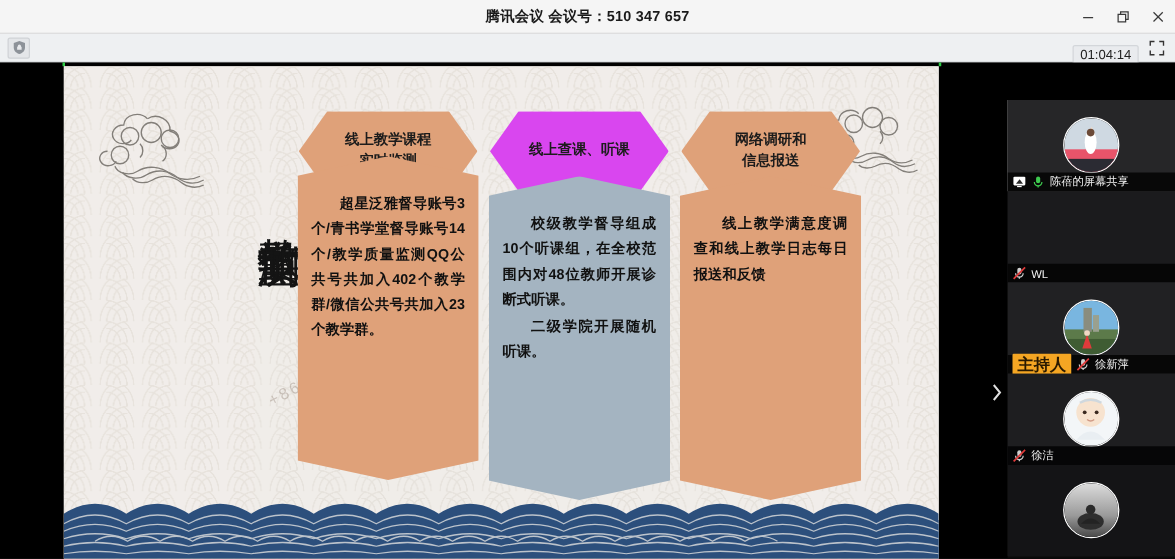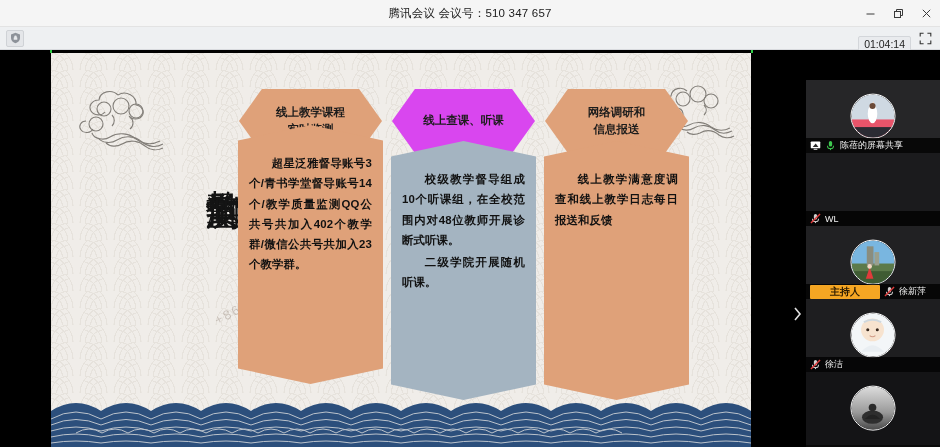--- a/index.html
+++ b/index.html
@@ -11,21 +11,21 @@
   }
   #app { position:relative; width:940px; height:447px; background:#000; }
 
   
   .titlebar {
     position:absolute; left:0; top:0; width:940px; height:27px;
     background:#f5f5f5; border-bottom:1px solid #e3e3e3;
     display:flex; align-items:center; justify-content:center;
   }
   .titlebar-text {
-    font-size:11.5px; color:#1a1a1a; letter-spacing:.2px; white-space:nowrap;
+    font-size:11.5px; color:#1a1a1a; letter-spacing:.2px; white-space:nowrap;font-weight:bold;
   }
   .win-controls {
     position:absolute; right:0; top:0; height:27px; display:flex; align-items:center;
   }
   .win-btn {
     width:28px; height:27px; display:flex; align-items:center; justify-content:center;
     color:#444; font-size:11px; cursor:default;
   }
   .win-btn svg { display:block; }
 
@@ -149,22 +149,22 @@
     width:45px; height:45px; border-radius:50%; overflow:hidden;
     border:1.5px solid #ffffff;
   }
   .av-inner { width:100%; height:100%; }
   .namebar {
     position:absolute; left:0; bottom:0; width:134px; height:15px;
     background:rgba(0,0,0,.78);
     display:flex; align-items:center; gap:4px; padding:0 4px;
   }
   .host-badge {
-    background:#f5a623; color:#2a1a00; font-size:10px; font-weight:700;
-    padding:1px 20px; border-radius:1px; line-height:1.2; white-space:nowrap;
+    background:#f5a623; color:#2a1a00; font-size:13px; font-weight:700;
+    padding:1px 4px; border-radius:1px; line-height:1.2; white-space:nowrap;
   }
   .pname { color:#f2f2f2; font-size:9px; white-space:nowrap; overflow:hidden; }
   .mini-ico { width:11px; height:11px; flex:0 0 auto; }
   .chev { margin-left:auto; color:#e8e8e8; width:11px; height:11px; }
 </style>
 </head>
 <body>
 
 <div id="app">
 

